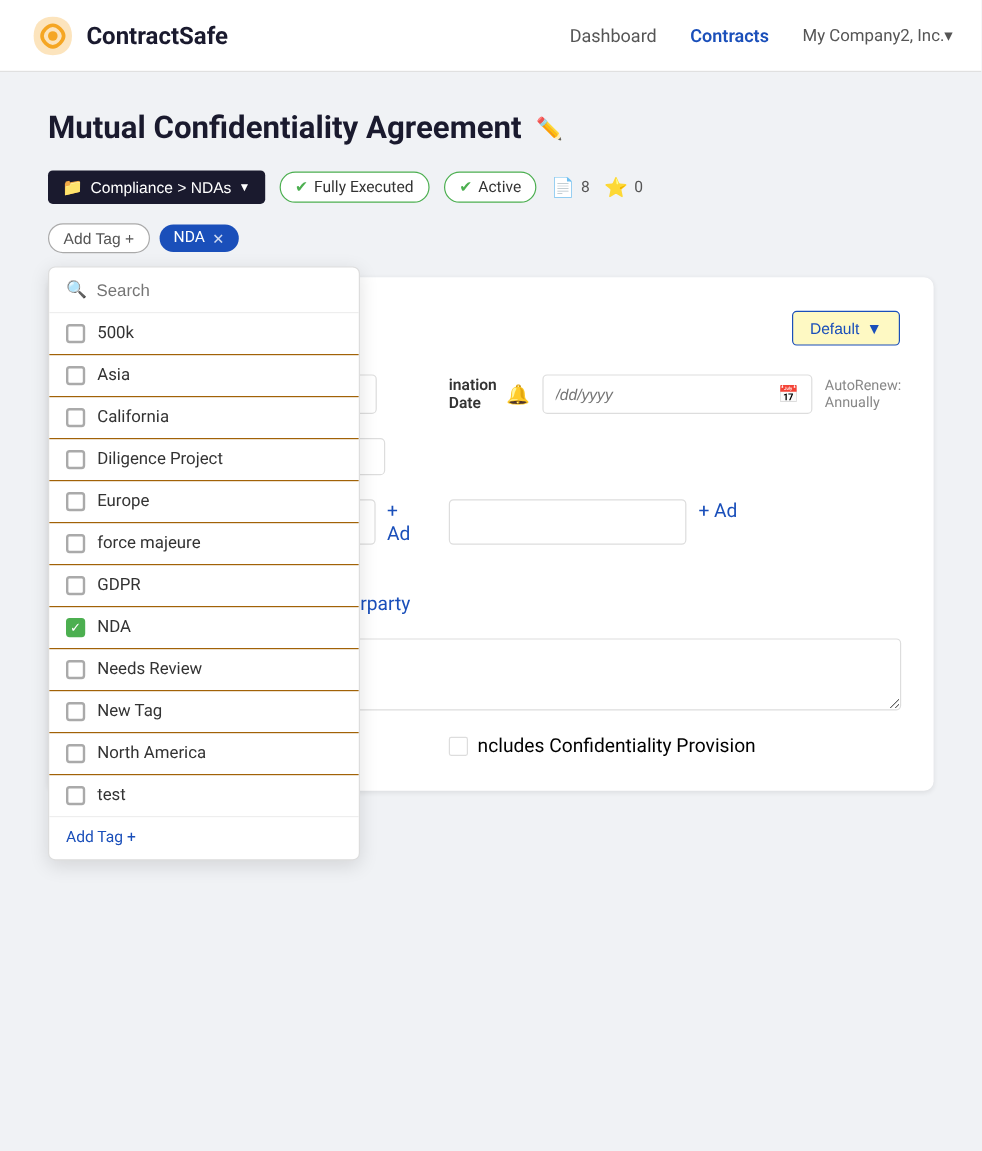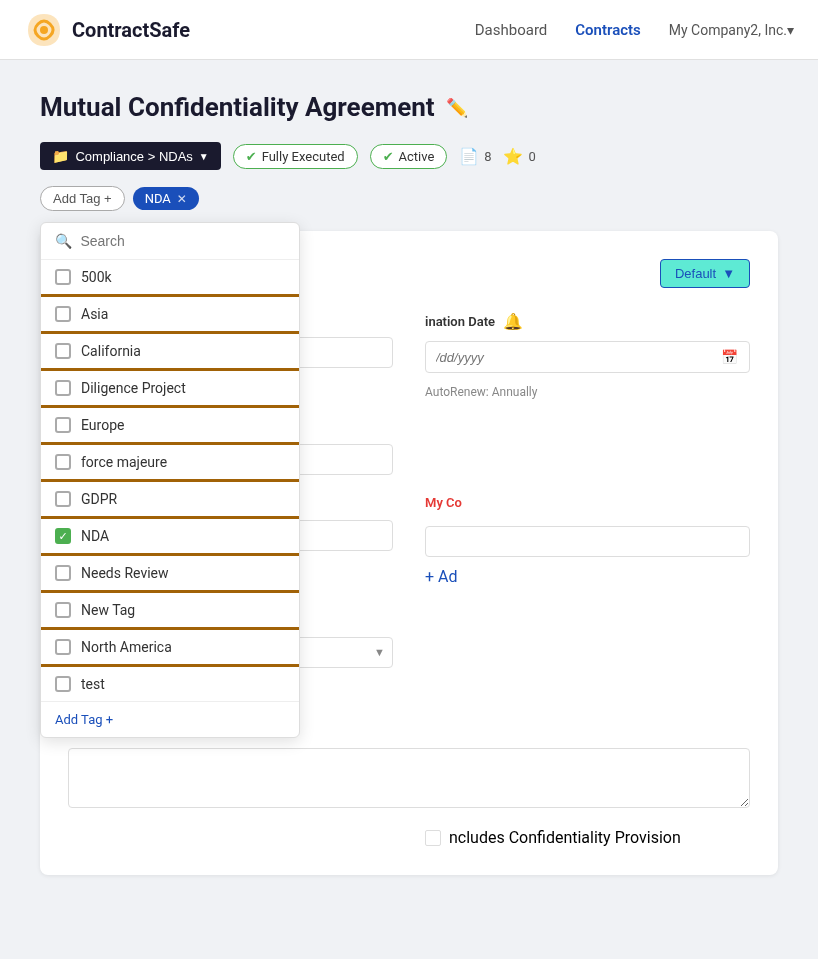--- a/index.html
+++ b/index.html
@@ -201,21 +201,21 @@
       color: #333;
       width: 100%;
       background: transparent;
     }
     .tag-list { max-height: 520px; overflow-y: auto; }
     .tag-item {
       display: flex;
       align-items: center;
       gap: 10px;
       padding: 9px 14px;
-      border-bottom: 3px solid #a16207;
+      border-bottom: 1px solid #a16207;
       cursor: pointer;
       font-size: 14px;
       color: #333;
     }
     .tag-item:last-child { border-bottom: none; }
     .tag-checkbox {
       width: 16px;
       height: 16px;
       border: 2px solid #aaa;
       border-radius: 3px;
@@ -254,24 +254,24 @@
     }
     .default-btn {
       display: flex;
       align-items: center;
       gap: 6px;
       border: 1px solid #1a4fba;
       border-radius: 4px;
       padding: 6px 14px;
       font-size: 13px;
       color: #1a4fba;
-      background: #5eead4;
-      cursor: pointer;
-    }
-    .form-field { display: flex; flex-direction: column; gap: 10px; }
+      background: #fef9c3;
+      cursor: pointer;
+    }
+    .form-field { display: flex; flex-direction: row; gap: 10px; }
     .form-label {
       font-size: 13px;
       font-weight: 600;
       color: #333;
     }
     .form-input {
       border: 1px solid #ddd;
       border-radius: 4px;
       padding: 7px 10px;
       font-size: 13px;
@@ -561,21 +561,20 @@
 
       <div class="form-field">
         <label class="form-label">Deadli</label>
         <div class="form-input-date">
           <input type="text" value="11/1" style="border: none; outline: none; font-size: 13px; color: rgb(51, 51, 51); flex: 1 1 0%; background: transparent;">
         </div>
         <span class="add-link">+ Ad</span>
       </div>
 
       <div class="form-field">
-        <label class="my-company-label">My Co</label>
         <input class="form-input" type="text" style="">
         <span class="add-link">+ Ad</span>
       </div>
 
       <div class="form-field">
         <div style="display:flex;align-items:center;gap:8px;">
           <label class="counterparty-label">terparty <span class="req">*</span></label>
           <span class="contact-icon">👤</span>
         </div>
         <div class="select-wrapper">

